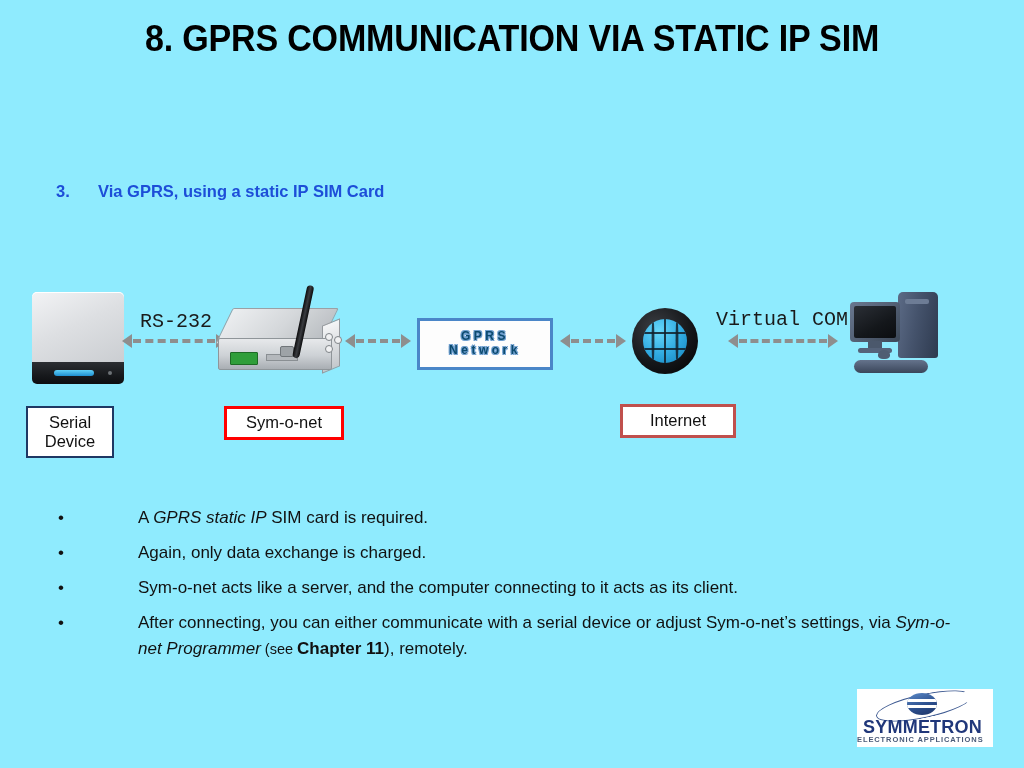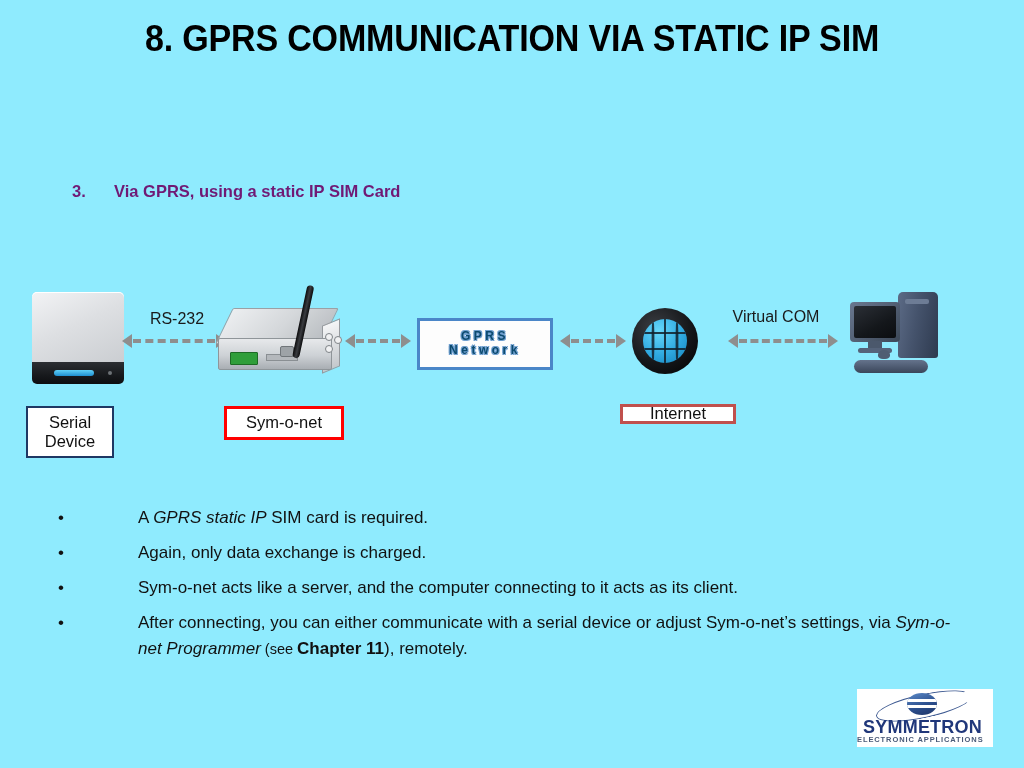--- a/index.html
+++ b/index.html
@@ -32,23 +32,22 @@
     white-space: nowrap;
   }
 
   
   #subheading {
     position: absolute;
     top: 182px;
     left: 56px;
     font-size: 16.5px;
     font-weight: bold;
-    color: #701a75;
+    color: #1d4ed8;
     white-space: nowrap;
-    margin-left: 16px;
   }
   #subheading .num {
     display: inline-block;
     width: 42px;
   }
 
   
   #diagram {
     position: absolute;
     top: 280px;
@@ -311,24 +310,25 @@
   .arrow .head.left  { border-right: 10px solid #8e8e8e; }
   .arrow .head.right { border-left: 10px solid #8e8e8e; }
   .arrow .line {
     flex: 1 1 auto;
     height: 0;
     border-top: 4px dashed #8e8e8e;
     margin: 0 1px;
   }
   .arrow-label {
     position: absolute;
-    font-size: 16px;
+    font-size: 20px;
     color: #1a1a1a;
     white-space: nowrap;
-    text-align: center;
+    text-align: left;
+    font-family: Liberation Mono, monospace;
   }
 
   
   .caption-box {
     position: absolute;
     background: #ffffff;
     box-sizing: border-box;
     display: flex;
     align-items: center;
     justify-content: center;
@@ -342,21 +342,21 @@
     width: 88px; height: 52px;
     border: 2.5px solid #1f3864;
   }
   #caption-symonet {
     left: 224px; top: 126px;
     width: 120px; height: 34px;
     border: 3px solid #FF0000;
   }
   #caption-internet {
     left: 620px; top: 124px;
-    width: 116px; height: 20px;
+    width: 116px; height: 34px;
     border: 3px solid #C0504D;
   }
 
   
   #bullets {
     position: absolute;
     top: 505px;
     left: 58px;
     width: 900px;
     font-size: 17px;

